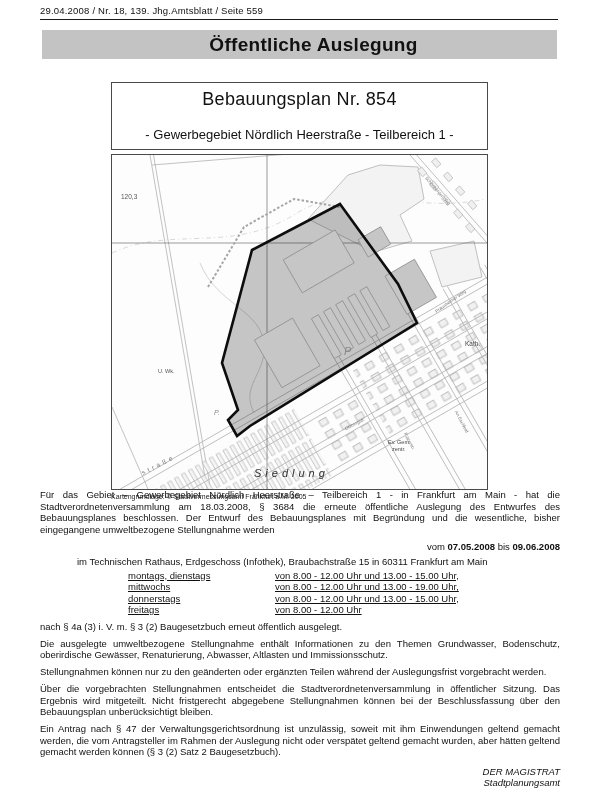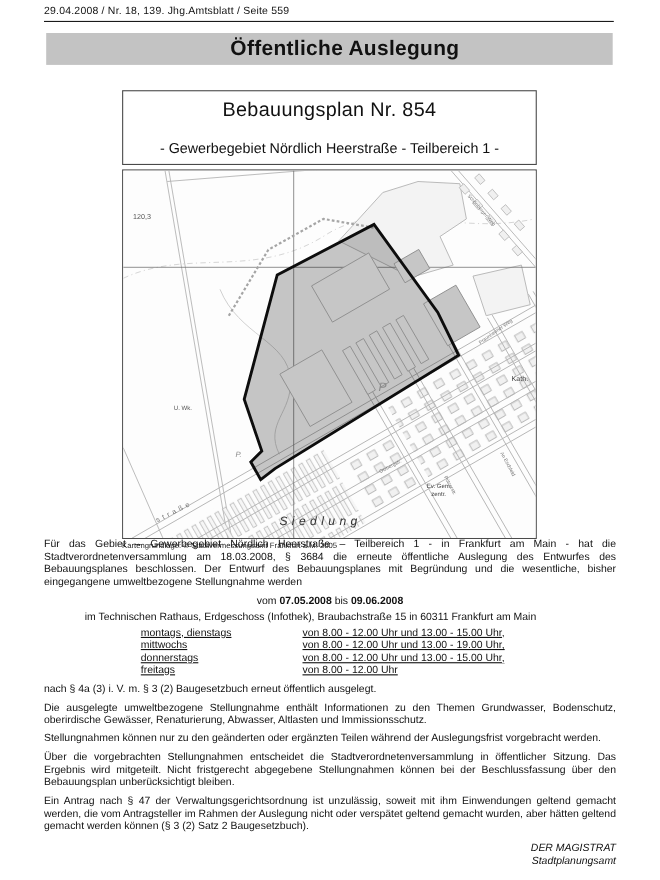--- a/index.html
+++ b/index.html
@@ -22,21 +22,21 @@
   }
   .mapbox { position:absolute; top:82px; left:111px; width:377px; }
   .map-title-box { border:1px solid #4a4a4a; text-align:center; padding:6px 2px 7px; background:#fff; }
   .map-title   { font-size:18px; letter-spacing:.3px; }
   .map-subtitle{ font-size:13px; margin-top:17px; }
   .map-frame   { border:1px solid #4a4a4a; margin-top:4px; height:334px; background:#fdfdfd; }
   .map-frame svg { display:block; }
   .map-caption { font-size:7px; color:#222; margin-top:3px; }
   .body-text { position:absolute; top:489px; left:40px; right:40px; font-size:9.5px; line-height:11.5px; }
   .body-text p { margin:0 0 5.5px 0; text-align:justify; }
-  .center-line { text-align:center; margin:2px 0 4px; }
+  .center-line { text-align:right; margin:2px 0 4px; }
   .loc-line { margin-bottom:2px;padding-left:37px; }
   .schedule { margin:0 0 5px 88px; }
   .schedule-row { display:flex; line-height:11.5px;text-decoration:underline; }
   .schedule-days { width:147px; }
   .signature { text-align:right; margin-top:8px; line-height:11.5px;font-style:italic; }
   svg text { font-family:"Liberation Sans", sans-serif; }
 </style>
 </head>
 <body>
 

